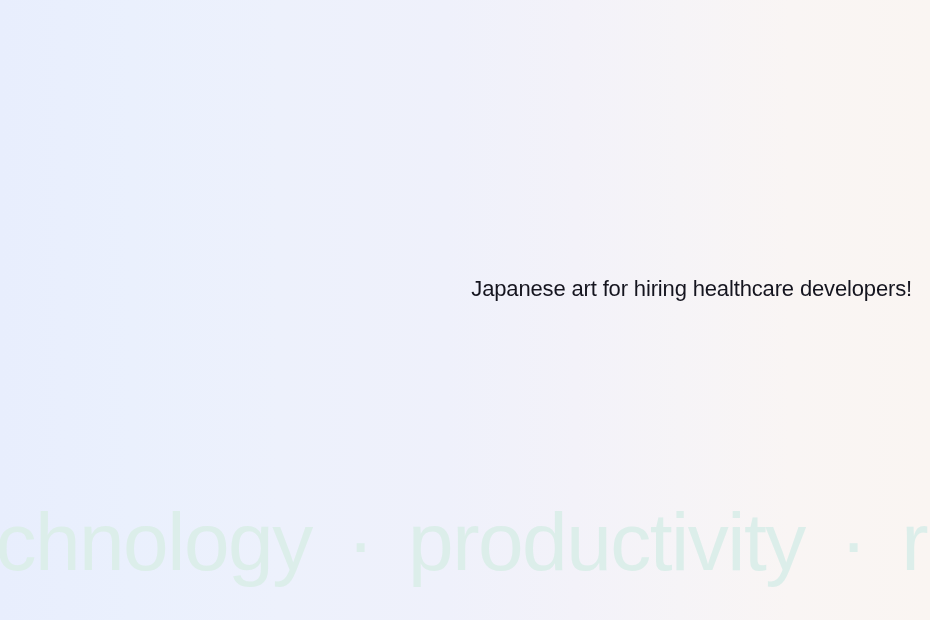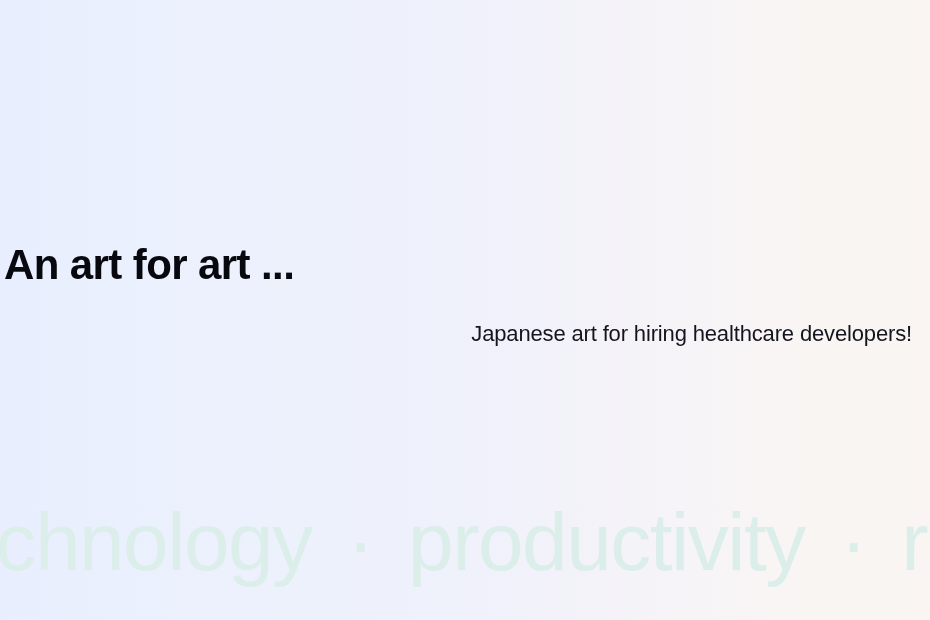--- a/index.html
+++ b/index.html
@@ -97,21 +97,20 @@
     padding: 0 14px;
     color: #dceeea;
   }
 </style>
 </head>
 <body>
 
 <div class="stage">
 
   <div class="hero">
-    <h1 class="hero-title">An art for art ...</h1>
     <p class="hero-subtitle">Japanese art for hiring healthcare developers!</p>
   </div>
 
   <div class="marquee">
     <div class="marquee-track">
       <span>technology</span>
       <span class="marquee-sep">·</span>
       <span>productivity</span>
       <span class="marquee-sep">·</span>
       <span>results</span>

